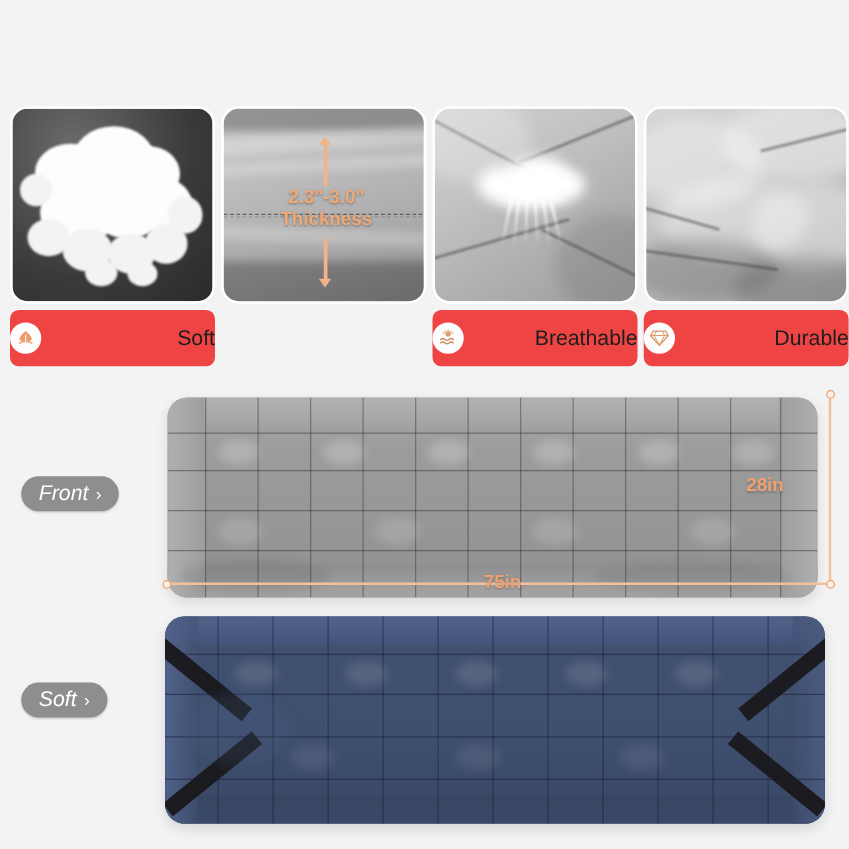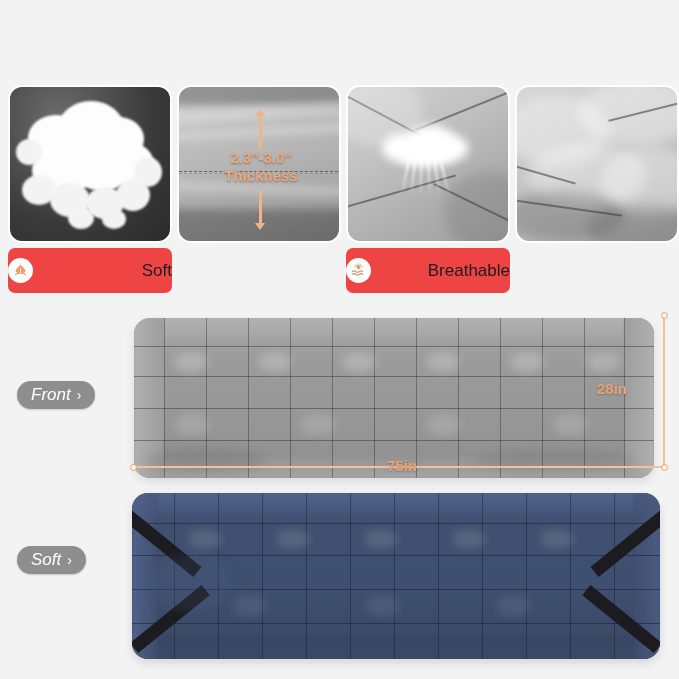--- a/index.html
+++ b/index.html
@@ -216,20 +216,29 @@
         <div class="puff" style="left:-16px;top:8px;width:110px;height:70px;"></div>
         <div class="puff" style="left:60px;top:-6px;width:120px;height:64px;"></div>
         <div class="puff" style="left:10px;top:56px;width:120px;height:64px;"></div>
         <div class="puff" style="left:84px;top:60px;width:100px;height:70px;"></div>
         <div class="puff d" style="left:-14px;top:104px;width:120px;height:50px;"></div>
         <div class="puff d" style="left:70px;top:118px;width:120px;height:50px;"></div>
         <div class="seam" style="left:90px;top:22px;width:90px;height:2px;transform:rotate(-14deg);"></div>
         <div class="seam" style="left:-4px;top:120px;width:110px;height:2px;transform:rotate(8deg);"></div>
         <div class="seam" style="left:-10px;top:86px;width:70px;height:2px;transform:rotate(16deg);"></div>
       </div>
+      <div class="labelbar">
+        <span class="ico-circle">
+          <svg width="17" height="17" viewBox="0 0 24 24">
+            <path d="M5 4h14l3 5-10 11L2 9l3-5z" fill="none" stroke="#d79a68" stroke-width="1.5" stroke-linejoin="round"></path>
+            <path d="M2 9h20M9 4l-3 5 6 11M15 4l3 5-6 11" fill="none" stroke="#d79a68" stroke-width="1.1"></path>
+          </svg>
+        </span>
+        <span class="lbl-txt">Durable</span>
+      </div>
     </div>
   </div>
 
   <div class="badge" style="left:17px;top:381px;">
     <span>Front</span>
     <span class="chev">›</span>
   </div>
 
   <div class="cushion-wrap" style="left:126px;top:306px;width:545px;height:180px;">
 

